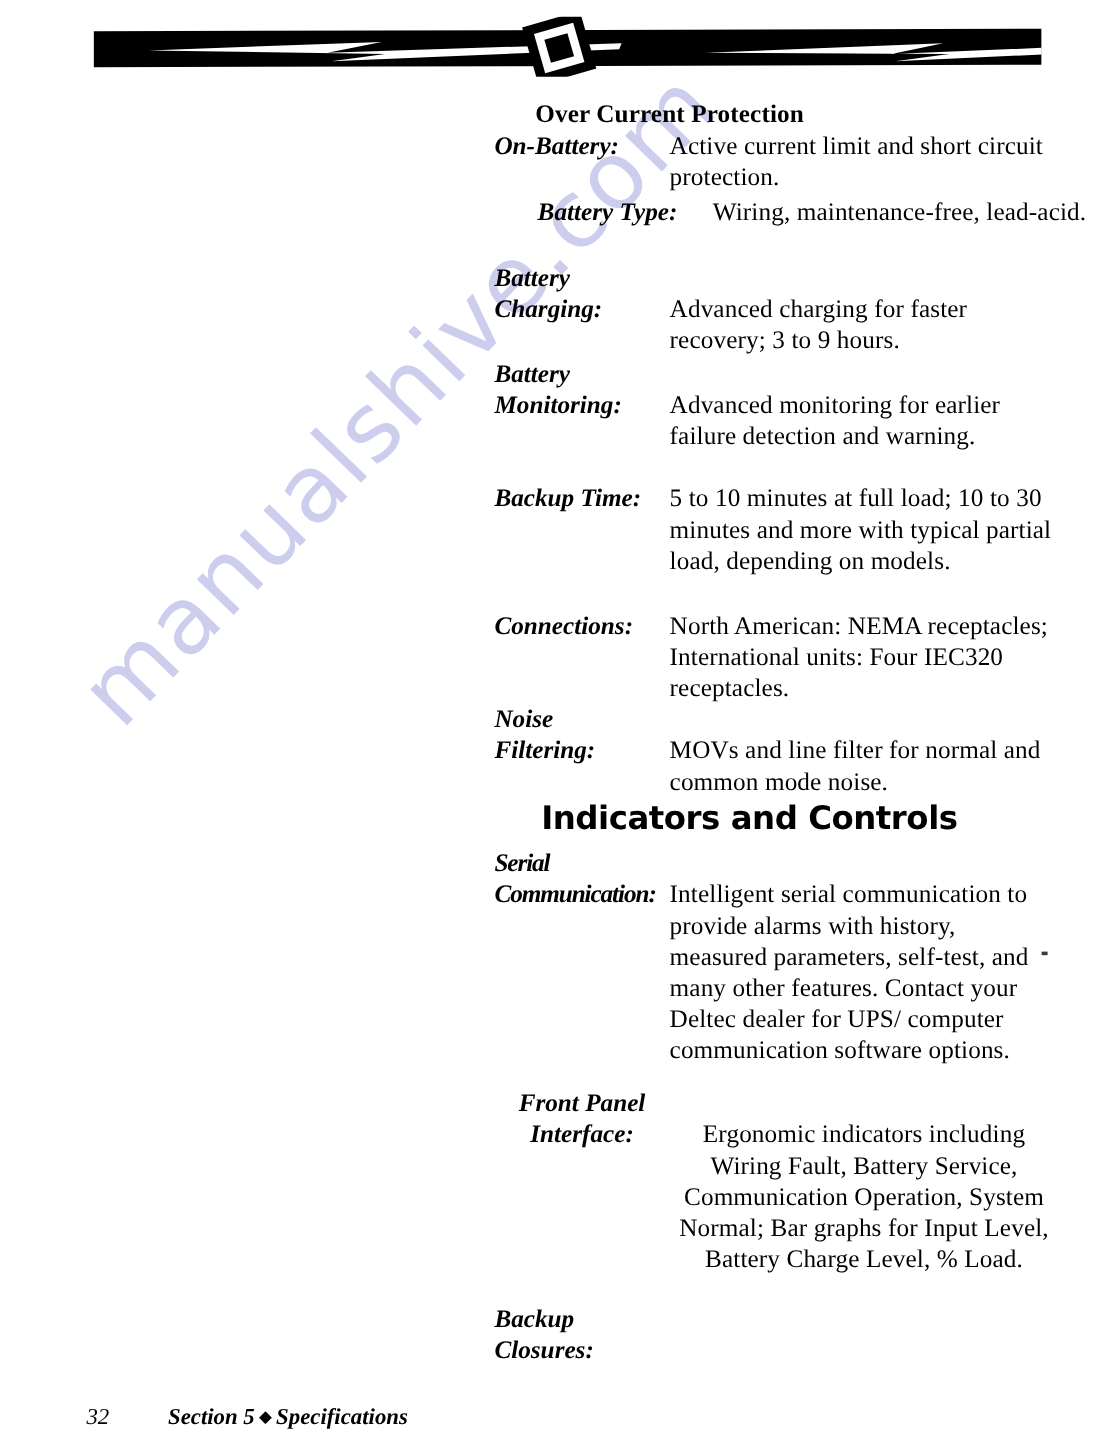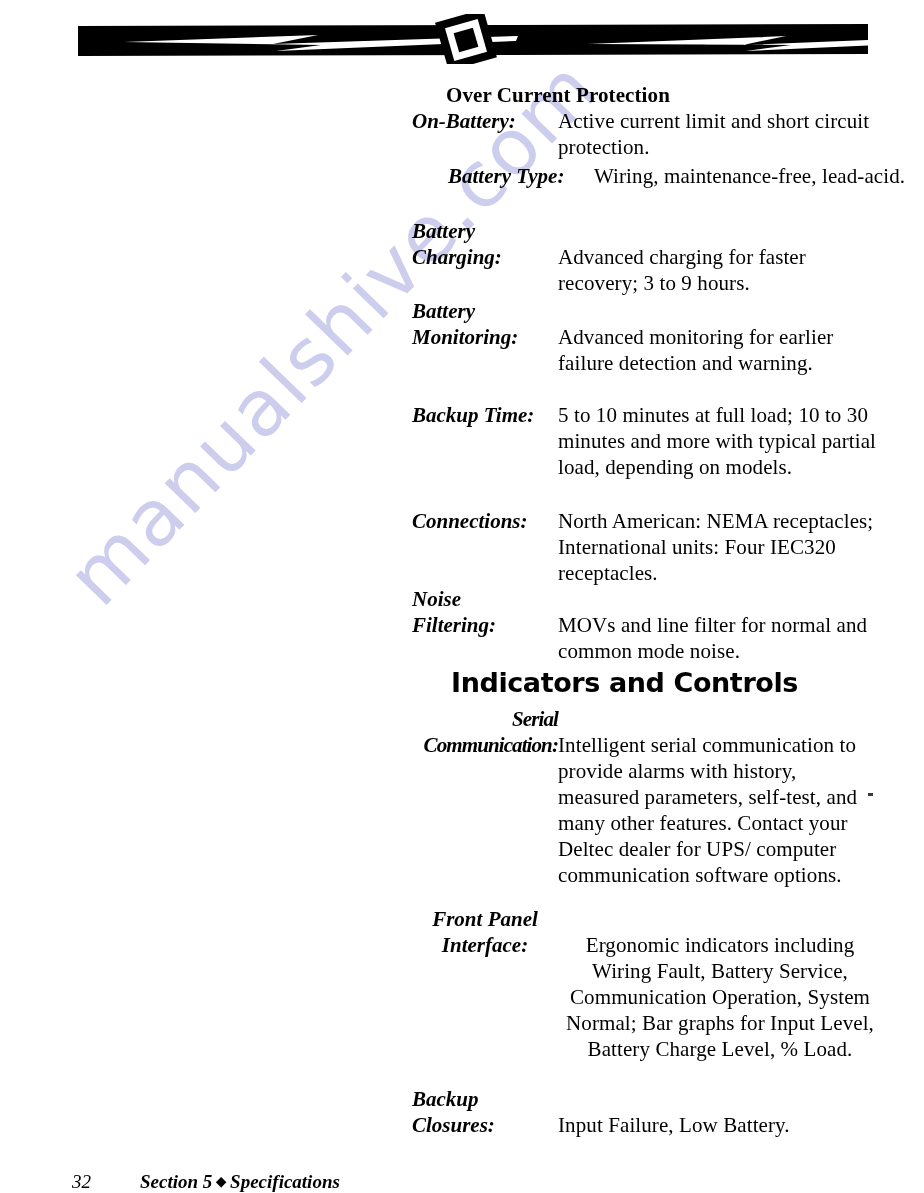--- a/index.html
+++ b/index.html
@@ -89,21 +89,20 @@
     line-height: 26px;
     width: 146px;
     flex: 0 0 146px;
     letter-spacing: 0px;
     font-style: italic;
   }
   .lbl.tight {
     width: 146px;
     flex: 0 0 146px;
     letter-spacing: -0.9px;
-    text-align: right;
   }
   .val {
     font-size: 21px;
     line-height: 26px;
     flex: 1 1 auto;
     letter-spacing: .1px;
   }
 
   .footer {
     position: absolute;
@@ -246,21 +245,20 @@
         <div class="val" style="padding-top:26px;">Ergonomic indicators including Wiring Fault, Battery Service, Communication Operation, System Normal; Bar graphs for Input Level, Battery Charge Level, % Load.</div>
       </div>
     </div>
 
     <div class="spec-block" style="top:1086px;">
       <div class="row">
         <div class="lbl">
           <div>Backup</div>
           <div>Closures:</div>
         </div>
-        <div class="val" style="padding-top:26px;">Input Failure, Low Battery.</div>
       </div>
     </div>
 
   </div>
 
   <div class="speck"></div>
 
   <div class="footer">
     <span class="pageno">32</span>
     <span class="footer-label"><span>Section 5</span><span class="diamond-glyph"> ◆ </span><span>Specifications</span></span>

